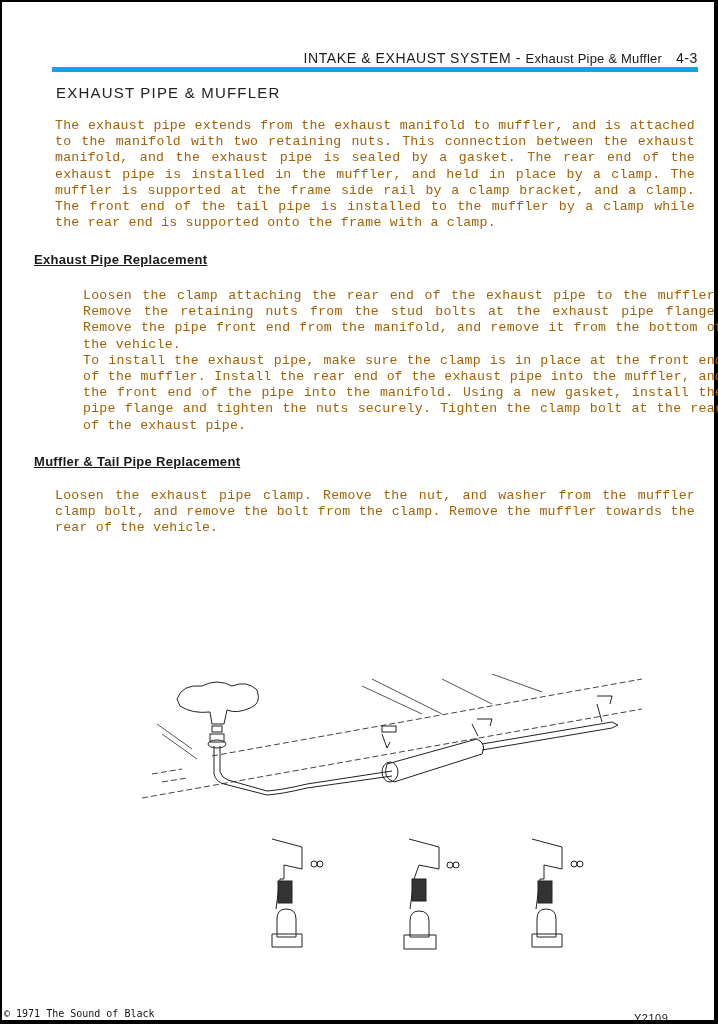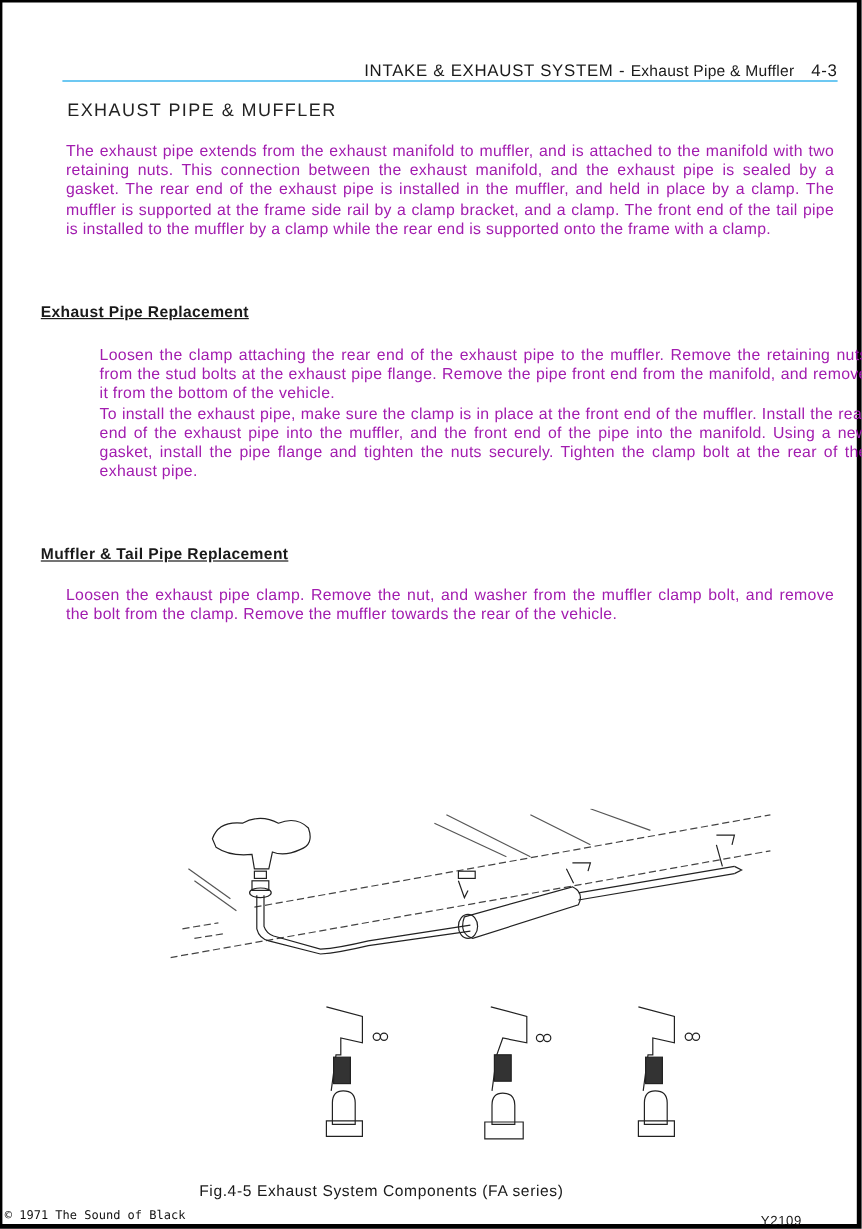--- a/index.html
+++ b/index.html
@@ -11,34 +11,34 @@
   }
   .page {
     position: absolute; left: 0; top: 0;
     width: 712px; height: 1018px;
     border-top: 2px solid #000; border-left: 2px solid #000;
     border-right: 4px solid #000; border-bottom: 4px solid #000;
     background: #fff;
   }
   .running-head {
     position: absolute; left: 50px; top: 48px; width: 646px;
-    border-bottom: 1px solid #0ea5e9;
+    border-bottom: 5px solid #0ea5e9;
     font-size: 14px; letter-spacing: 0.6px; text-align: right;
     padding-bottom: 1px; white-space: nowrap;
   }
   .running-head .sub { font-size: 13px; letter-spacing: 0.2px; }
   .running-head .pg { display: inline-block; margin-left: 14px; }
   .title {
     position: absolute; left: 54px; top: 82px;
     font-size: 15px; letter-spacing: 1.2px; color: #222;
   }
   .block {
     position: absolute; left: 53px; width: 640px;
     font-size: 13.2px; line-height: 16.2px;
-    text-align: justify; letter-spacing: 0.25px; color: #a21caf;
+    text-align: justify; letter-spacing: 0.25px; color: #a16207; font-family: Liberation Mono, monospace;
   }
   .block p { margin: 0; }
   .heading {
     position: absolute; left: 32px;
     font-size: 13px; text-decoration: underline; letter-spacing: 0.3px; font-weight: bold;
   }
   .figure { position: absolute; left: 140px; top: 672px; width: 510px; height: 300px; }
   .caption {
     position: absolute; left: 164px; top: 983px; font-size: 13px; letter-spacing: 0.5px;
   }
@@ -135,17 +135,16 @@
         <path d="M0 0 L30 8 L30 30 L12 26 L12 40 L8 40 L4 70"></path>
         <rect x="6" y="42" width="14" height="22" fill="#333"></rect>
         <path d="M5 80 Q5 70 14 70 Q24 70 24 80 L24 98 L5 98 Z"></path>
         <path d="M0 95 L30 95 L30 108 L0 108 Z"></path>
         <circle cx="42" cy="25" r="3"></circle>
           <circle cx="48" cy="25" r="3"></circle>
       </g>
     </svg>
   </div>
 
-  <div class="caption">Fig.4-5  Exhaust System Components (FA series)</div>
   <div class="figid">Y2109</div>
 
   <div class="copyright">© 1971 The Sound of Black</div>
 </div>
 
 </body></html>

